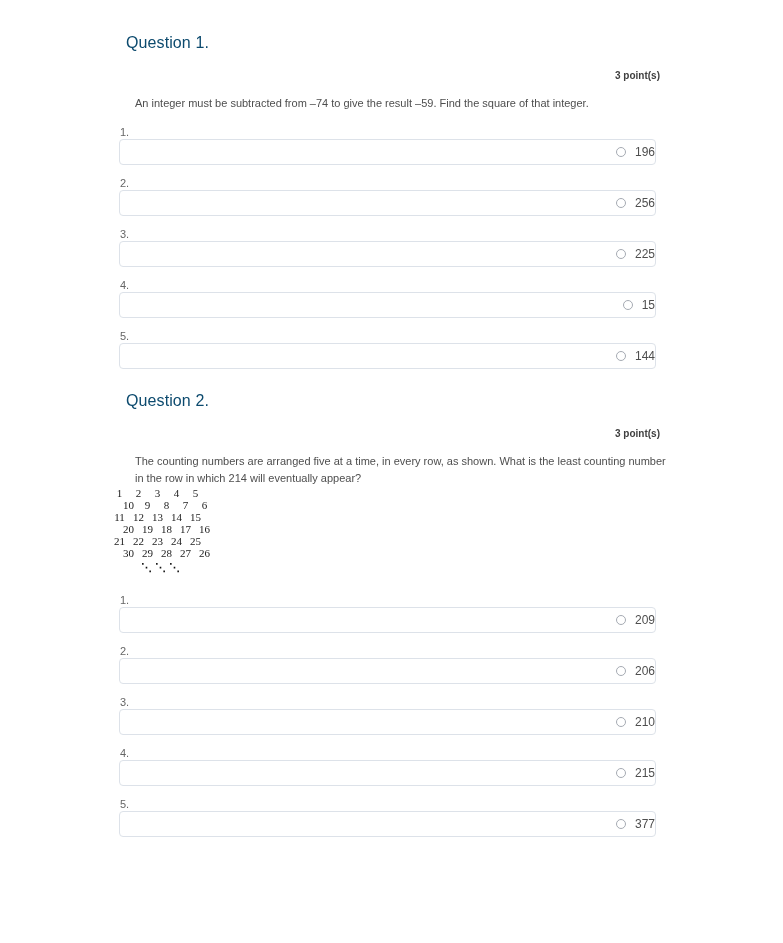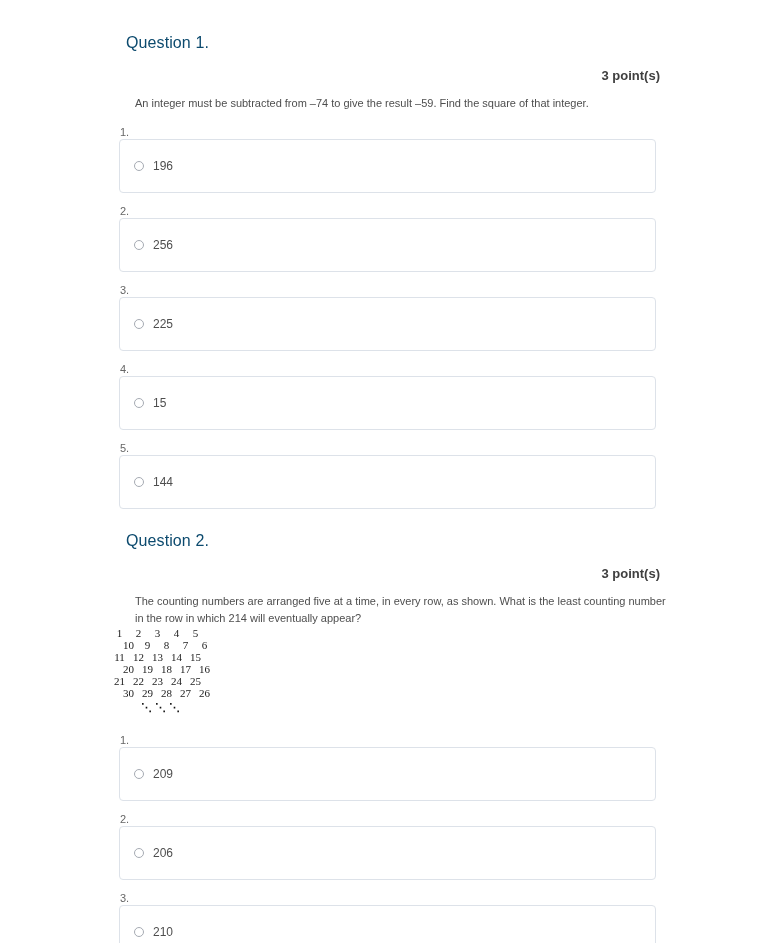--- a/index.html
+++ b/index.html
@@ -21,21 +21,21 @@
   .q-title {
     margin: 16px;
     font-size: 16px;
     line-height: 18px;
     font-weight: 500;
     color: #0c4a6e;
     letter-spacing: 0.1px;
   }
   .points {
     margin-top: 18px;
-    font-size: 13px;
+    font-size: 10px;
     line-height: 12px;
     font-weight: 700;
     color: #3f3f3f;
     text-align: right;
   }
   .q-text {
     margin-top: 13px;
     margin-left: 25px;
     width: 542px;
     font-size: 11px;
@@ -66,28 +66,29 @@
   .options.first-gap { margin-top: 13px; }
   .option-item + .option-item { margin-top: 11px; }
   .option-number {
     font-size: 11px;
     line-height: 14px;
     color: #666666;
     margin-left: 1px;
   }
   .option-box {
     margin-top: 0;
-    height: 54px;
+    height: 26px;
     background: #ffffff;
     border: 1px solid #dde2e9;
     border-radius: 4px;
     display: flex;
     align-items: center;
     padding-left: 14px;
     cursor: pointer;
+    justify-content: flex-end;
   }
   .radio {
     width: 10px;
     height: 10px;
     border: 1px solid #a6abb3;
     border-radius: 50%;
     background: #ffffff;
     flex: 0 0 auto;
   }
   .option-value {

